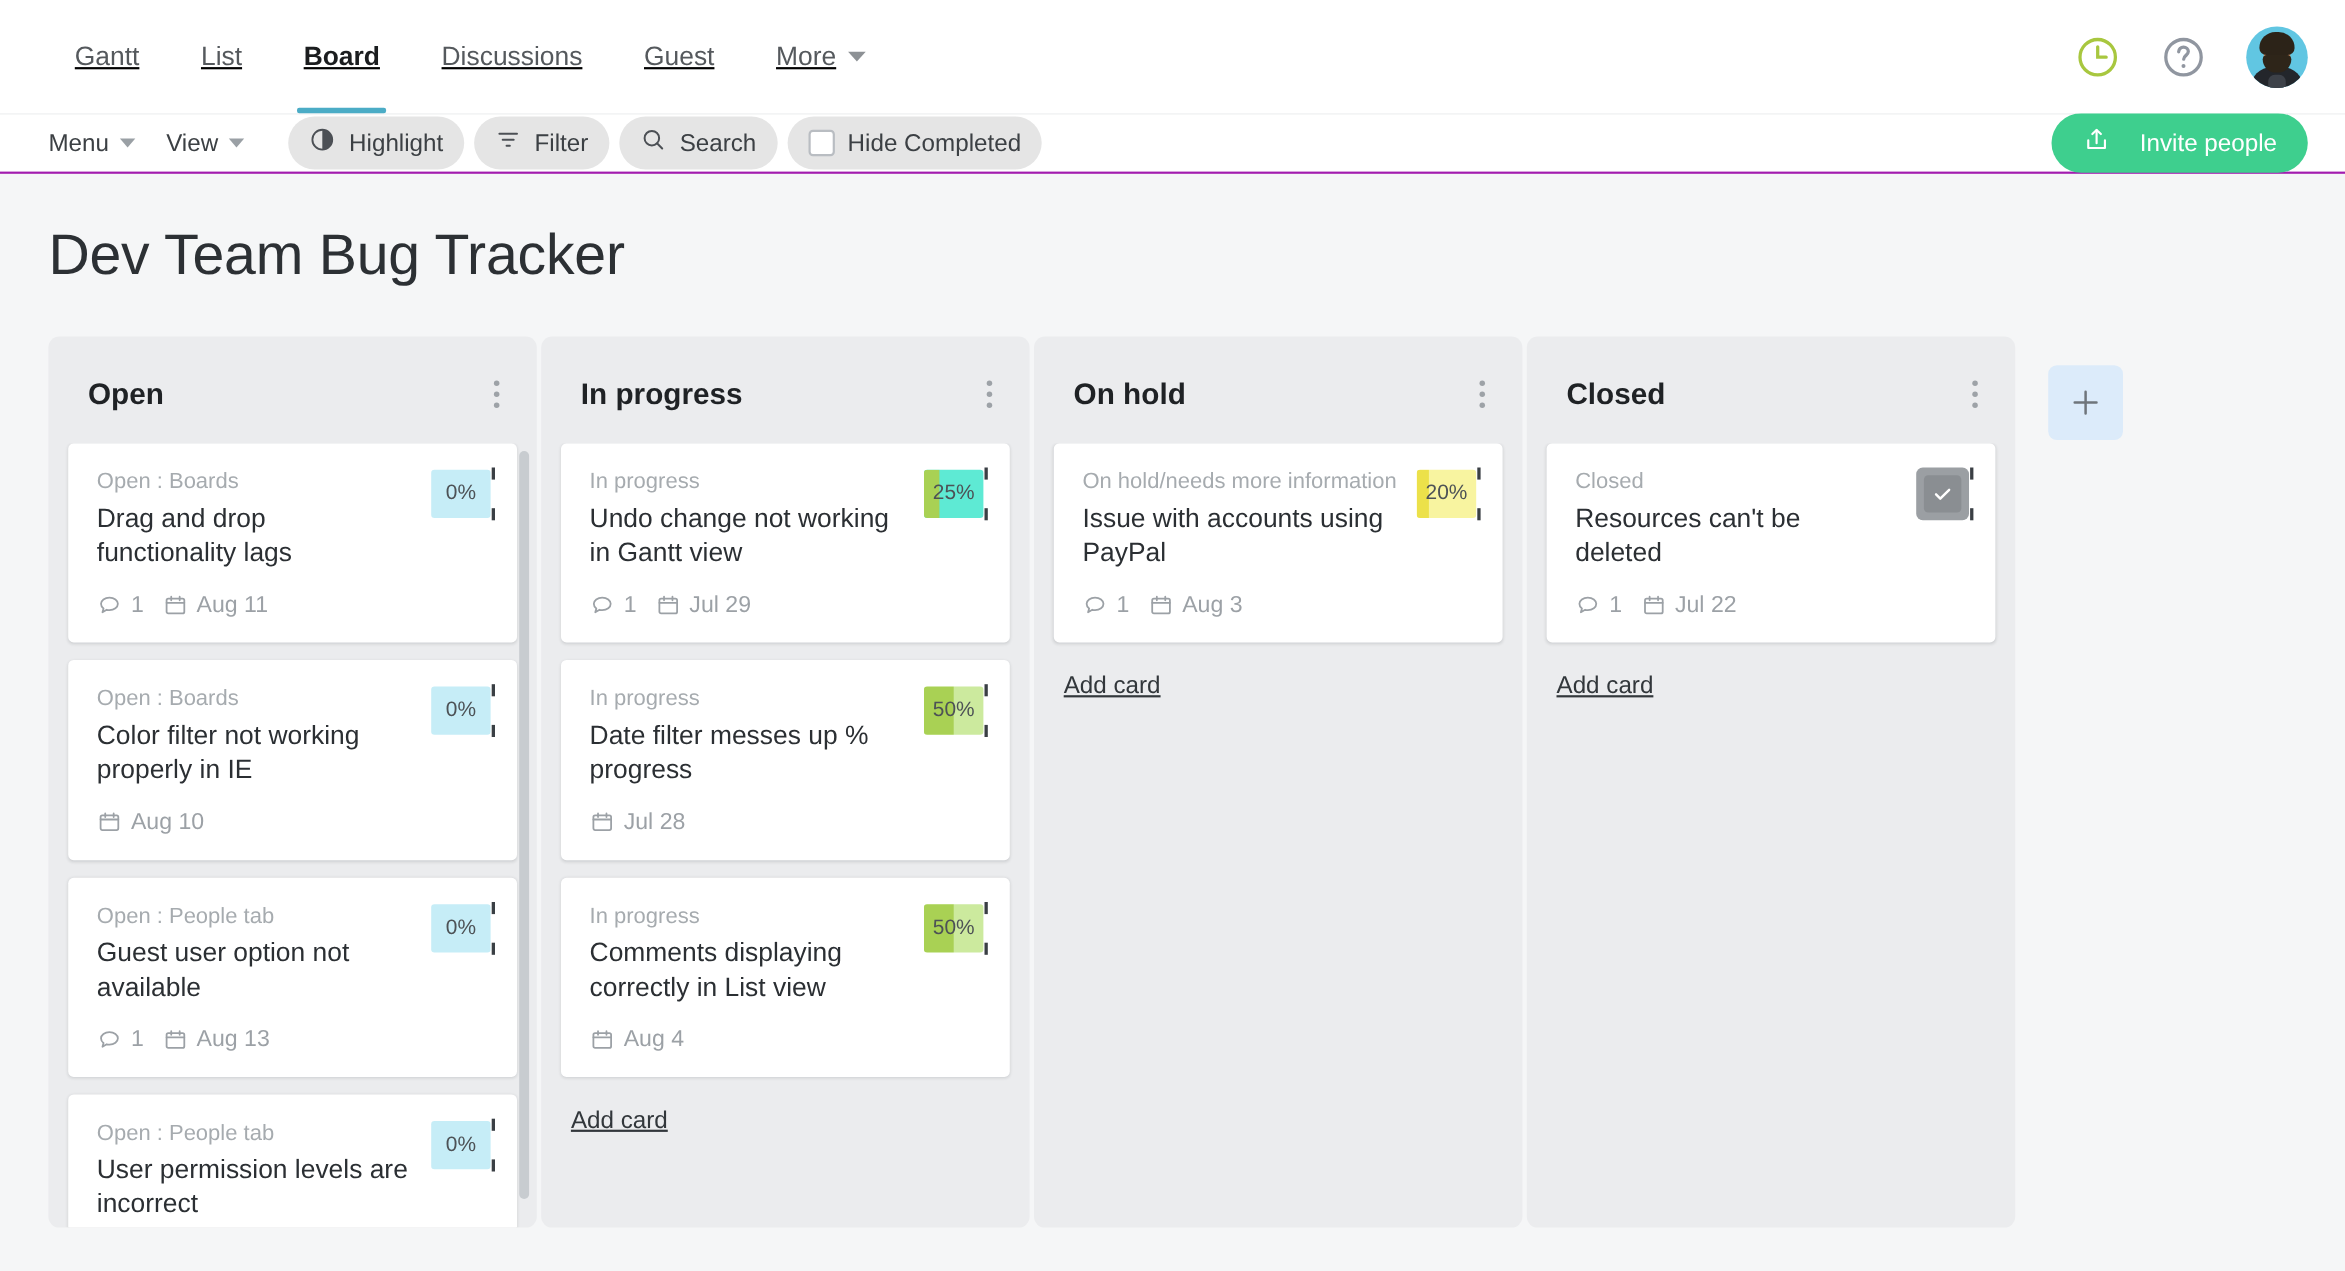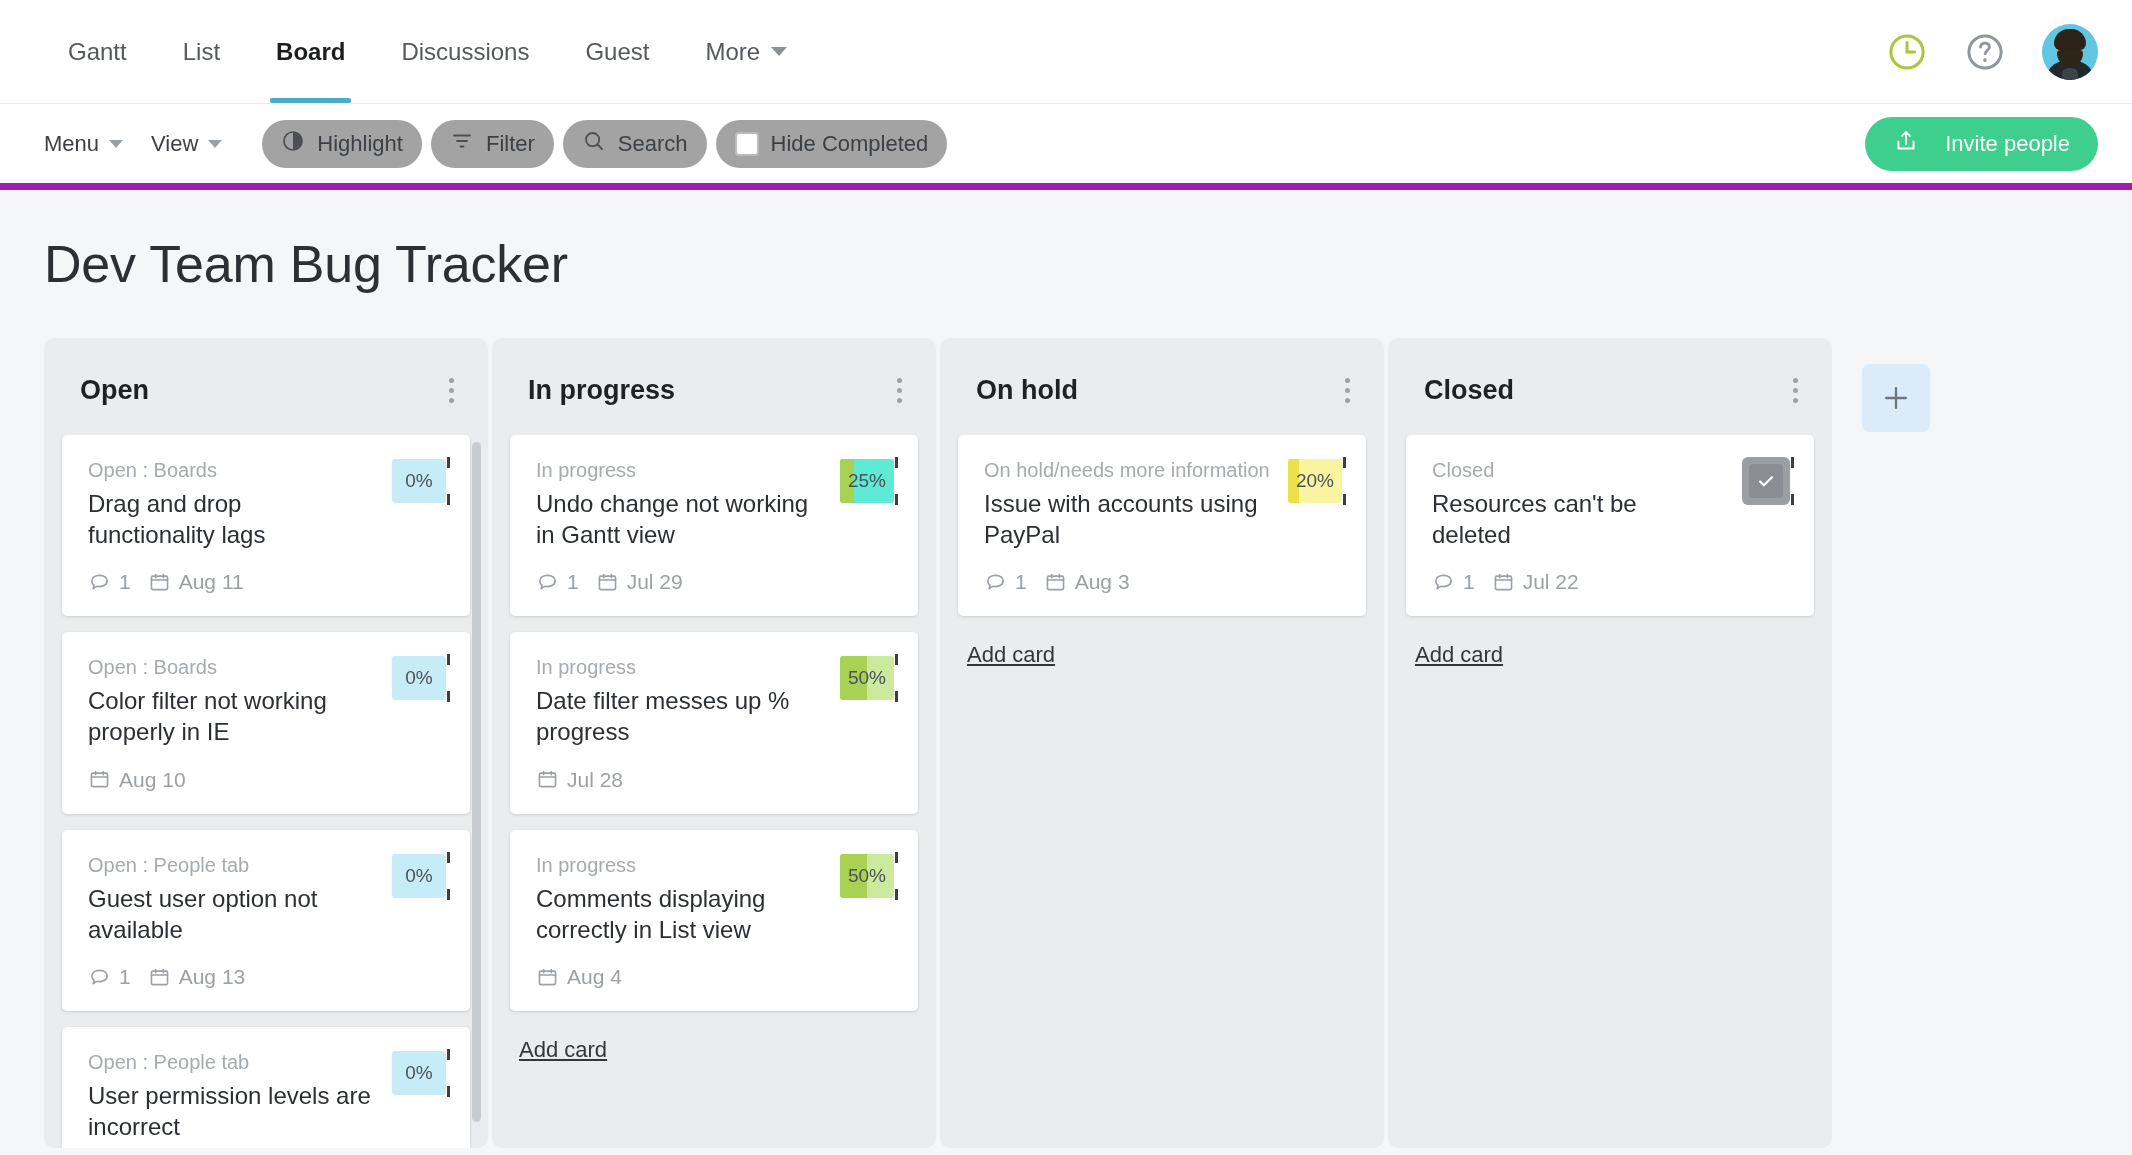--- a/index.html
+++ b/index.html
@@ -13,21 +13,21 @@
 
   
   .topnav {
     height: 103px;
     background: #ffffff;
     display: flex;
     align-items: center;
     padding: 0 34px 0 40px;
     position: relative;
   }
-  .nav-tabs { display: flex; align-items: center; height: 100%; }
+  .nav-tabs { display: flex; align-items: center; height: 100%; text-decoration: underline; }
   .nav-tab {
     position: relative;
     height: 100%;
     display: flex;
     align-items: center;
     padding: 0 28px;
     font-size: 24px;
     color: #55595d;
     cursor: pointer;
     white-space: nowrap;
@@ -80,24 +80,24 @@
     position: absolute; left: 4px; bottom: -3px; width: 48px; height: 22px;
     background: #23262b; border-radius: 19px 19px 0 0;
   }
   .avatar .collar {
     position: absolute; left: 20px; bottom: -2px; width: 16px; height: 14px;
     background: #3d4148; border-radius: 6px 6px 0 0;
   }
 
   
   .toolbar {
-    height: 87px;
+    height: 55px;
     background: #ffffff;
     border-top: 1px solid #e9eaec;
-    border-bottom: 7px solid #a21caf;
+    border-bottom: 2px solid #a21caf;
     display: flex;
     align-items: center;
     padding: 0 34px 0 30px;
   }
   .tb-text {
     display: flex; align-items: center;
     font-size: 22px; color: #3c4044;
     padding: 0 14px; height: 46px; cursor: pointer;
   }
   .tb-caret {
@@ -106,21 +106,21 @@
     border-left: 7px solid transparent;
     border-right: 7px solid transparent;
     border-top: 8px solid #9aa0a5;
   }
   .tb-pill {
     display: flex; align-items: center;
     height: 48px;
     padding: 0 19px;
     margin-left: 9px;
     border-radius: 26px;
-    background: #a3a3a3;
+    background: #e5e5e5;
     font-size: 22px;
     color: #3c4044;
     cursor: pointer;
     gap: 12px;
     white-space: nowrap;
   }
   .tb-pill.first { margin-left: 26px; }
   .checkbox-sq {
     width: 24px; height: 24px;
     border: 2px solid #b9bdc2;

